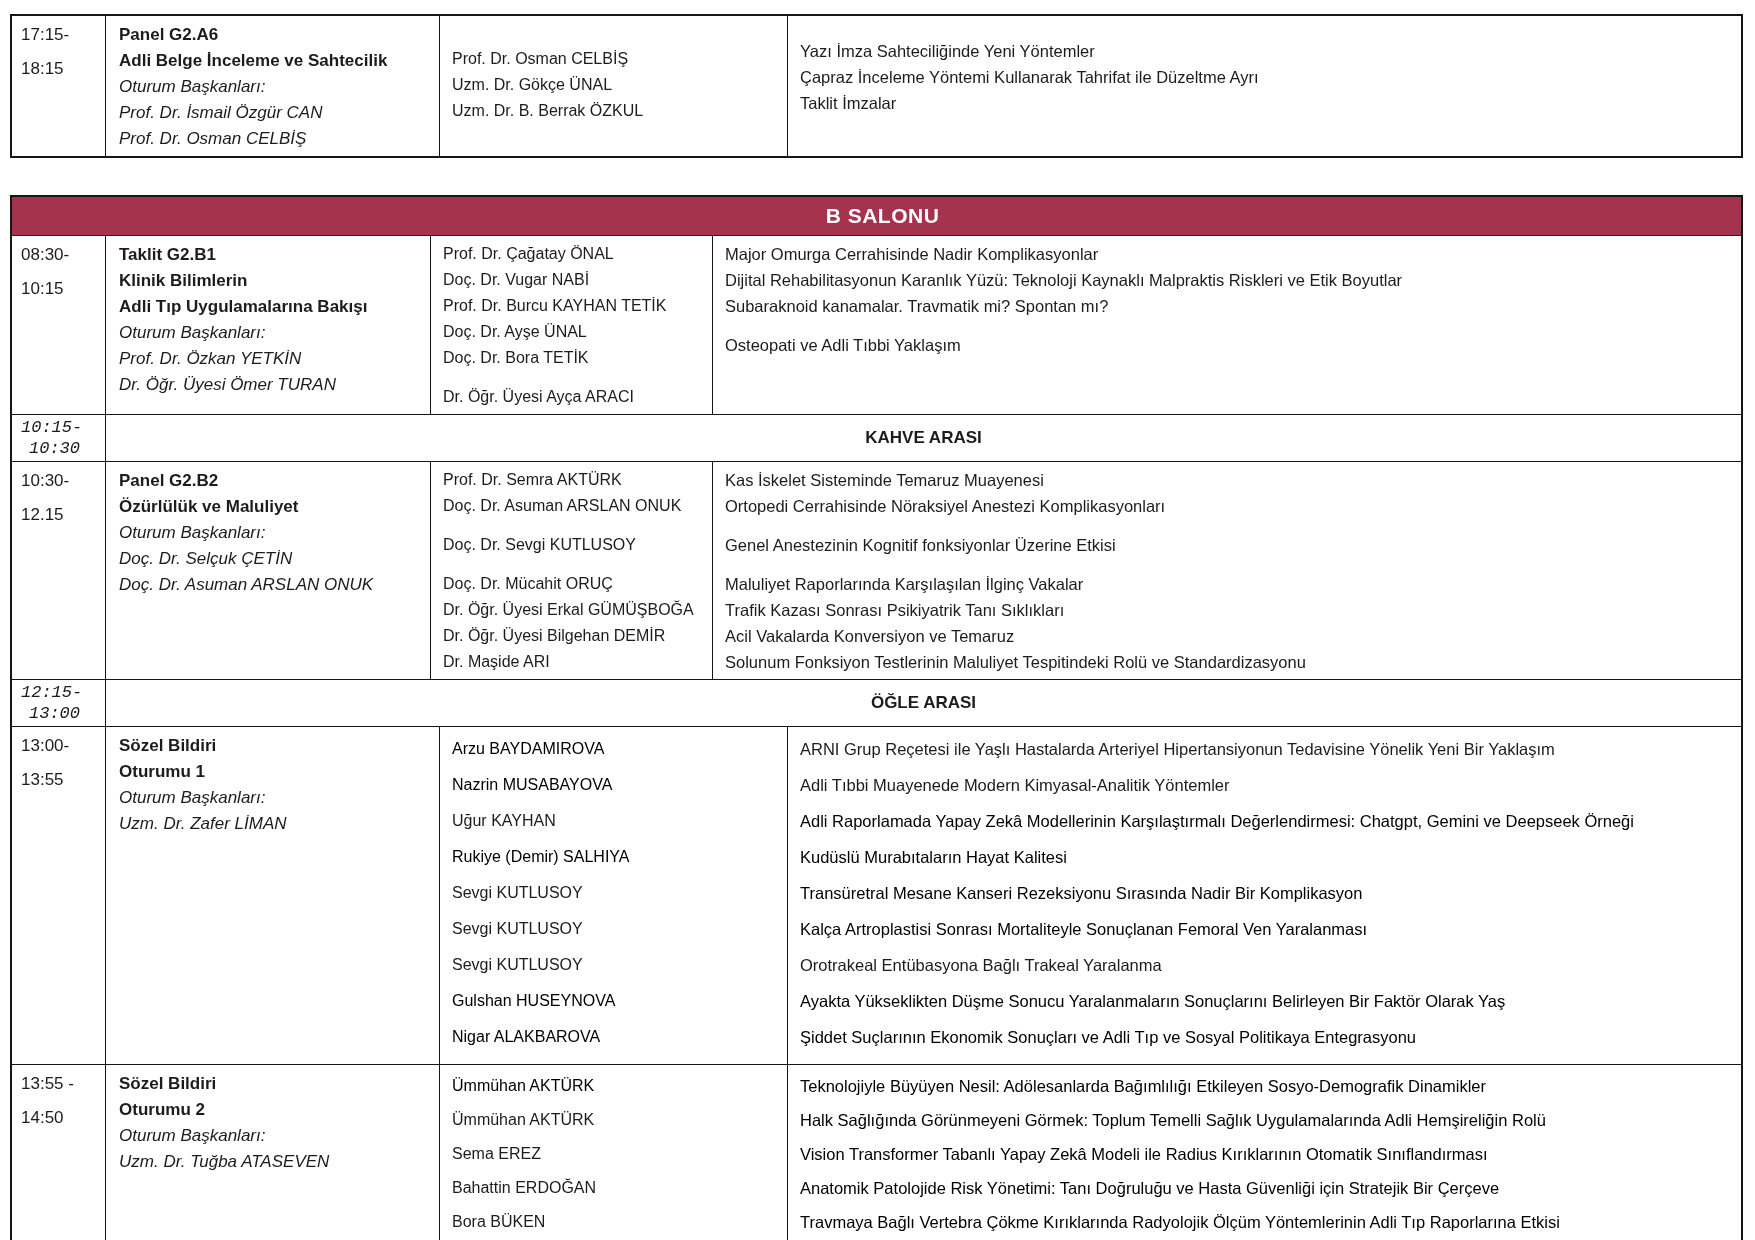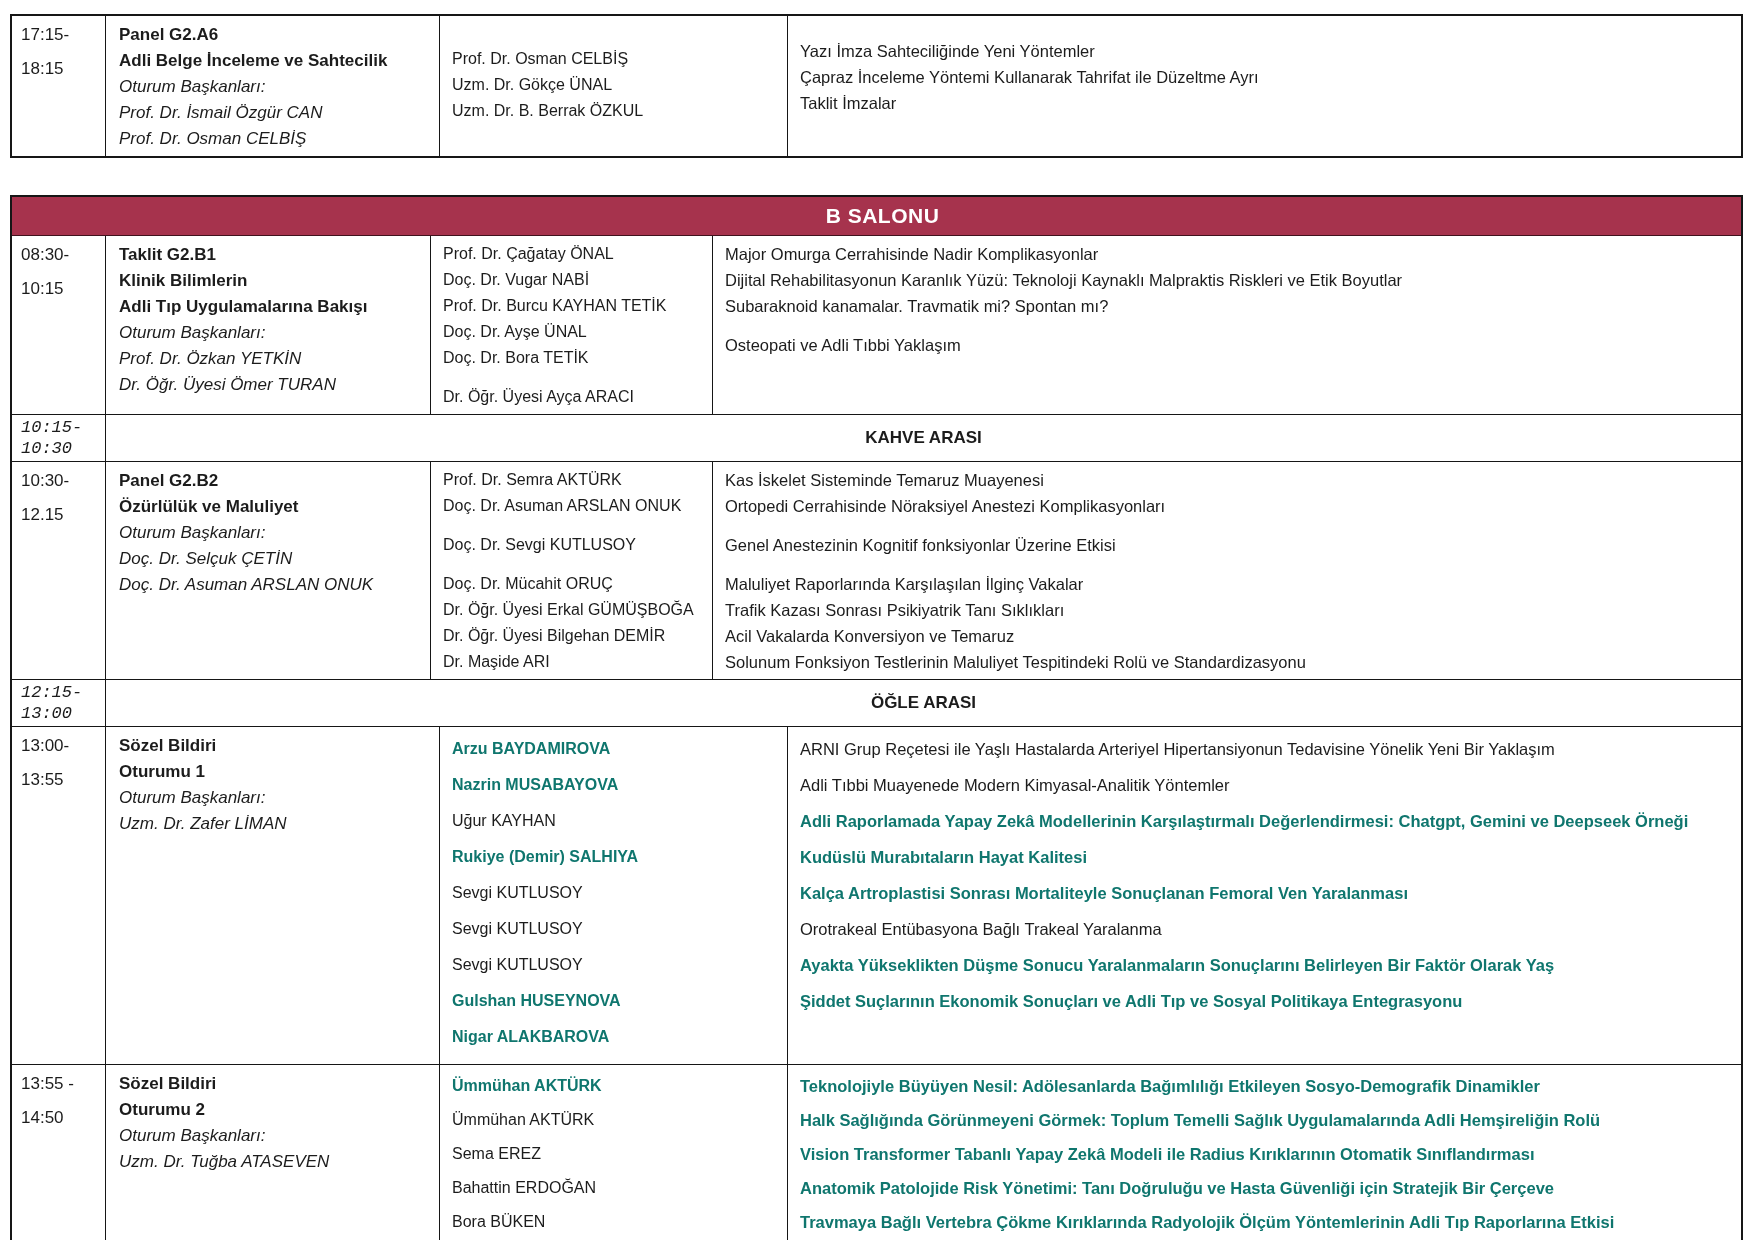--- a/index.html
+++ b/index.html
@@ -23,34 +23,34 @@
   .row-b1,.row-b2{grid-template-columns:93px 325px 282px 1fr;}
   .row.break{grid-template-columns:93px 1fr;}
   .cell{padding:5px 10px;box-sizing:border-box;}
   .cell + .cell{border-left:1.5px solid var(--ink);}
   
   .time{font-size:17px;padding:6px 4px 2px 9px;}
   .time div{line-height:26px;}
   .time div + div{margin-top:8px;}
   .break .time{font-style:italic;padding-top:2px;}
   .break .time div{line-height:21px;font-family:Liberation Mono, monospace;}
-  .break .time div + div{margin-top:0;}
+  .break .time div + div{margin-top:0;margin-left:8px;}
   
   .panel{padding:6px 12px 4px 13px;font-size:17px;}
   .panel div{line-height:26px;}
   .panel .ph{font-weight:bold;}
   .panel .ch{font-style:italic;}
   
   .cell ul{list-style:none;margin:0;padding:0;}
   .speakers{padding:5px 6px 4px 12px;}
   .speakers li{font-size:16px;line-height:26px;white-space:nowrap;}
   .titles{padding:5px 10px 4px 12px;}
   .titles li{font-size:16.5px;line-height:26px;}
   li.gap{margin-top:13px;}
-  li.muted{color:#0f766e;font-weight:bold;}
+  li.muted{color:#000000;}
   
   .blabel{display:flex;align-items:center;justify-content:center;}
   .blabel span{font-weight:bold;font-size:17px;}
   
   .row-a6{min-height:113px;}
   .row-a6 .speakers{padding-top:30px;}
   .row-a6 .titles{padding-top:22px;}
   .row-b1{min-height:153px;}
   .row-kahve,.row-ogle{min-height:44px;}
   .row-b2{min-height:177px;}
@@ -207,20 +207,21 @@
             <li class="muted ">Gulshan HUSEYNOVA</li>
             <li class="muted ">Nigar ALAKBAROVA</li>
           </ul>
         </div>
         <div class="cell titles">
           <ul>
             <li>ARNI Grup Reçetesi ile Yaşlı Hastalarda Arteriyel Hipertansiyonun Tedavisine Yönelik Yeni Bir Yaklaşım</li>
             <li>Adli Tıbbi Muayenede Modern Kimyasal-Analitik Yöntemler</li>
             <li class="muted ">Adli Raporlamada Yapay Zekâ Modellerinin Karşılaştırmalı Değerlendirmesi: Chatgpt, Gemini ve Deepseek Örneği</li>
             <li class="muted ">Kudüslü Murabıtaların Hayat Kalitesi</li>
+            <li class="muted ">Transüretral Mesane Kanseri Rezeksiyonu Sırasında Nadir Bir Komplikasyon</li>
             <li class="muted ">Kalça Artroplastisi Sonrası Mortaliteyle Sonuçlanan Femoral Ven Yaralanması</li>
             <li>Orotrakeal Entübasyona Bağlı Trakeal Yaralanma</li>
             <li class="muted ">Ayakta Yükseklikten Düşme Sonucu Yaralanmaların Sonuçlarını Belirleyen Bir Faktör Olarak Yaş</li>
             <li class="muted ">Şiddet Suçlarının Ekonomik Sonuçları ve Adli Tıp ve Sosyal Politikaya Entegrasyonu</li>
           </ul>
         </div>
       </div>
       <div class="row row-s2 session">
         <div class="cell time">
           <div>13:55 -</div>

